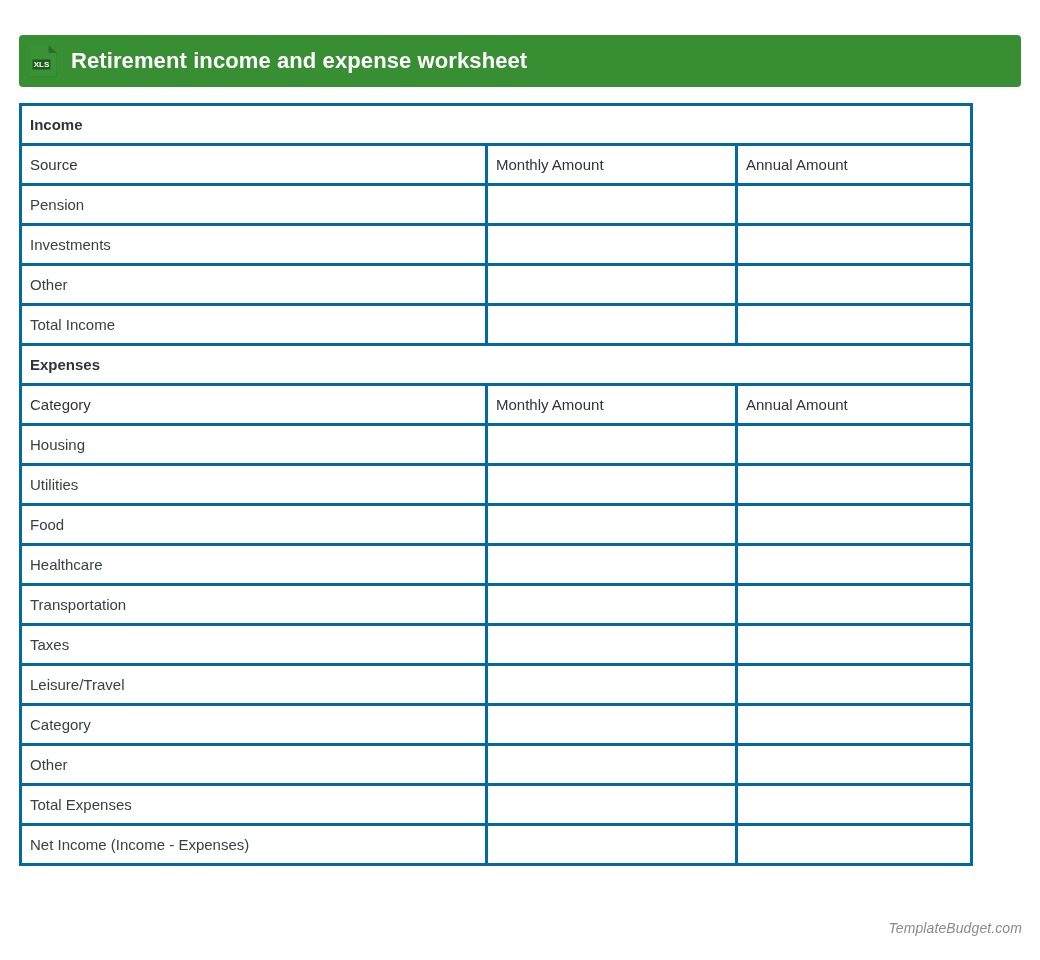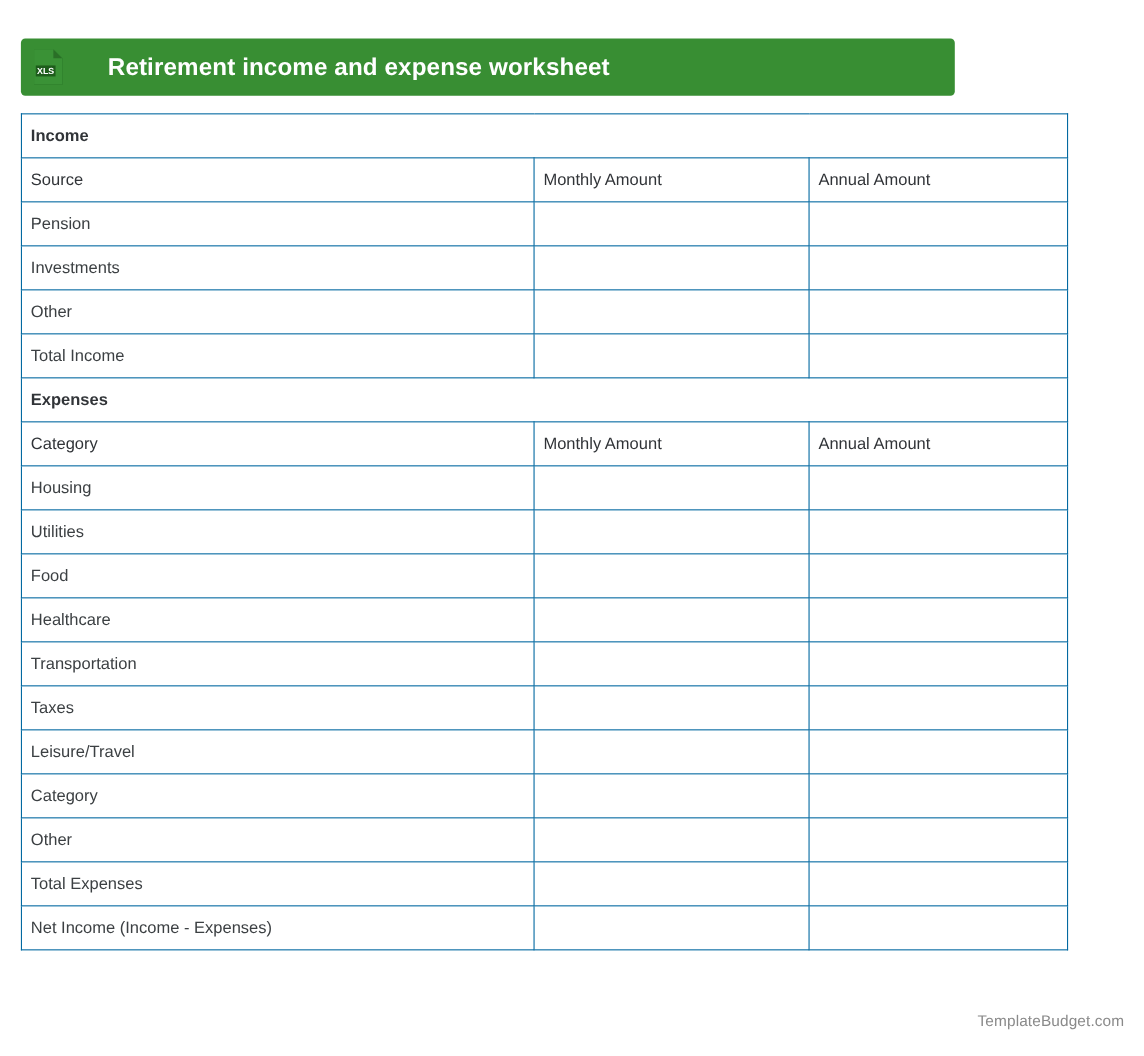--- a/index.html
+++ b/index.html
@@ -21,29 +21,28 @@
     width: 1040px;
     height: 960px;
     box-sizing: border-box;
   }
 
   
   .header-bar {
     position: absolute;
     left: 19px;
     top: 35px;
-    width: 849px;
+    width: 1002px;
     height: 52px;
     background: #388e33;
     border-radius: 4px;
     display: flex;
     align-items: center;
     box-sizing: border-box;
     padding-left: 11px;
-    gap: 27px;
   }
 
   .xls-icon {
     position: relative;
     width: 28px;
     height: 34px;
     flex: 0 0 auto;
     margin-right: 13px;
   }
   .xls-icon svg { display: block; }
@@ -61,21 +60,21 @@
   .sheet {
     position: absolute;
     left: 19px;
     top: 103px;
     width: 951px;
     border-collapse: collapse;
     table-layout: fixed;
     background: #ffffff;
   }
   .sheet td {
-    border: 1px solid #0369a1;
+    border: 3px solid #0369a1;
     height: 40px;
     box-sizing: border-box;
     padding: 0 0 0 8px;
     font-size: 15px;
     color: #3c4043;
     vertical-align: middle;
     line-height: 1.15;
     overflow: hidden;
     white-space: nowrap;
   }
@@ -103,20 +102,21 @@
   }
 
   
   .footer {
     position: absolute;
     right: 18px;
     top: 920px;
     font-size: 14px;
     color: #8a8a8a;
     letter-spacing: 0.1px;
+    font-style: italic;
   }
 </style>
 </head>
 <body>
 
 <div class="page">
 
   <div class="header-bar">
     <span class="xls-icon">
       <svg width="28" height="34" viewBox="0 0 28 34" xmlns="http://www.w3.org/2000/svg">

